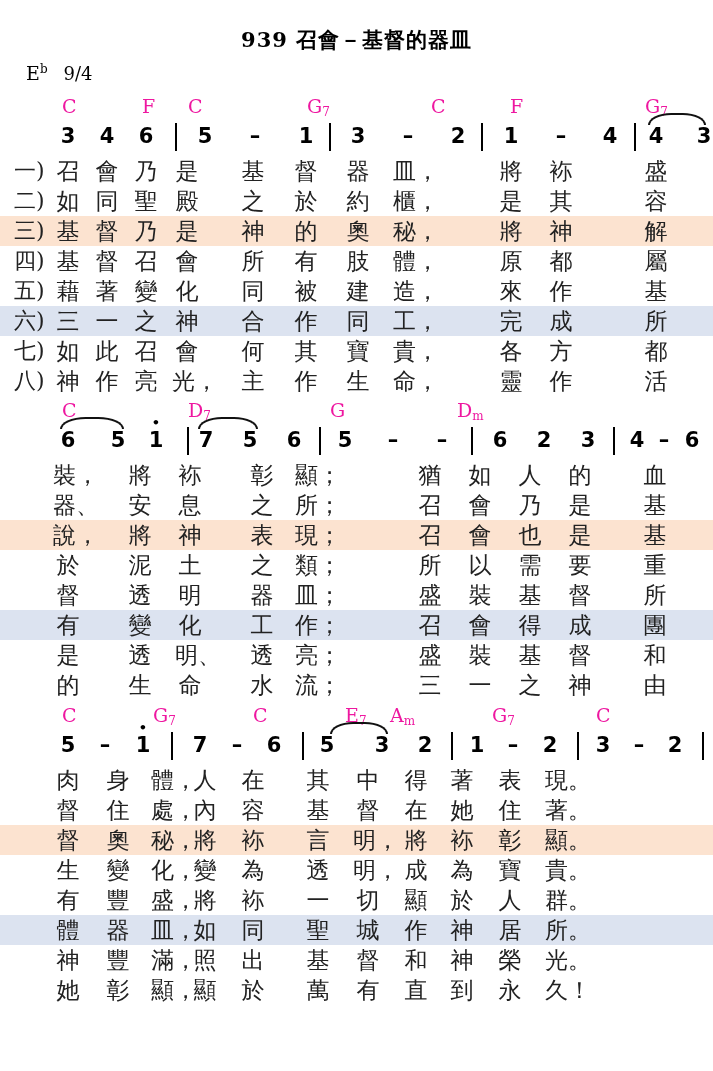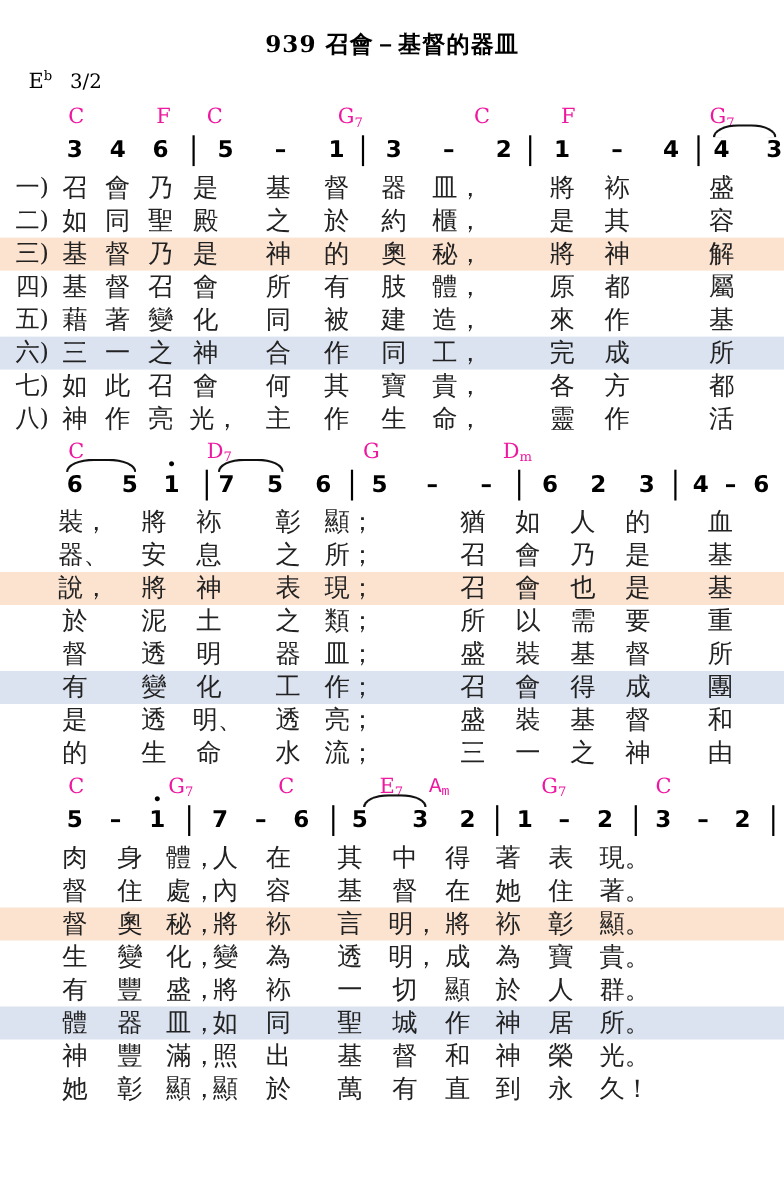--- a/index.html
+++ b/index.html
@@ -157,21 +157,21 @@
   .syl.wide { width: 46px; margin-left: -15px; text-align: left; }
 </style>
 </head>
 <body>
 
 <div class="title">
   <span class="num">939</span><span>召會－基督的器皿</span>
 </div>
 
 <div class="keysig">
-  <span>E</span><sup>b</sup><span class="meter">3/2</span>
+  <span>E</span><sup>b</sup><span class="meter">9/4</span>
 </div>
 
 <div id="systems-root">
     <div class="system" id="system-0">
       <div class="chord-row">
         <span class="chord" style="left: 62px;">C</span>
         <span class="chord" style="left: 142px;">F</span>
         <span class="chord" style="left: 188px;">C</span>
         <span class="chord" style="left: 307px;">G<sub>7</sub></span>
         <span class="chord" style="left: 431px;">C</span>
@@ -442,21 +442,21 @@
           <span class="syl" style="left: 655px;">由</span>
         </div>
       </div>
     </div>
     <div class="system" id="system-2">
       <div class="chord-row">
         <span class="chord" style="left: 62px;">C</span>
         <span class="chord" style="left: 153px;">G<sub>7</sub></span>
         <span class="chord" style="left: 253px;">C</span>
         <span class="chord" style="left: 345px;">E<sub>7</sub></span>
-        <span class="chord" style="left: 390px; font-family: Liberation Mono, monospace;">A<sub>m</sub></span>
+        <span class="chord" style="left: 390px;">A<sub>m</sub></span>
         <span class="chord" style="left: 492px;">G<sub>7</sub></span>
         <span class="chord" style="left: 596px;">C</span>
       </div>
       <div class="note-row">
         <div class="note" style="left: 68px;"><span>5</span></div>
         <div class="note dash" style="left: 105px;"><span>–</span></div>
         <div class="note" style="left: 143px;"><span>1</span><span class="oct-hi">•</span></div>
         <div class="barline" style="left: 172px;"></div>
         <div class="note" style="left: 200px;"><span>7</span></div>
         <div class="note dash" style="left: 237px;"><span>–</span></div>

